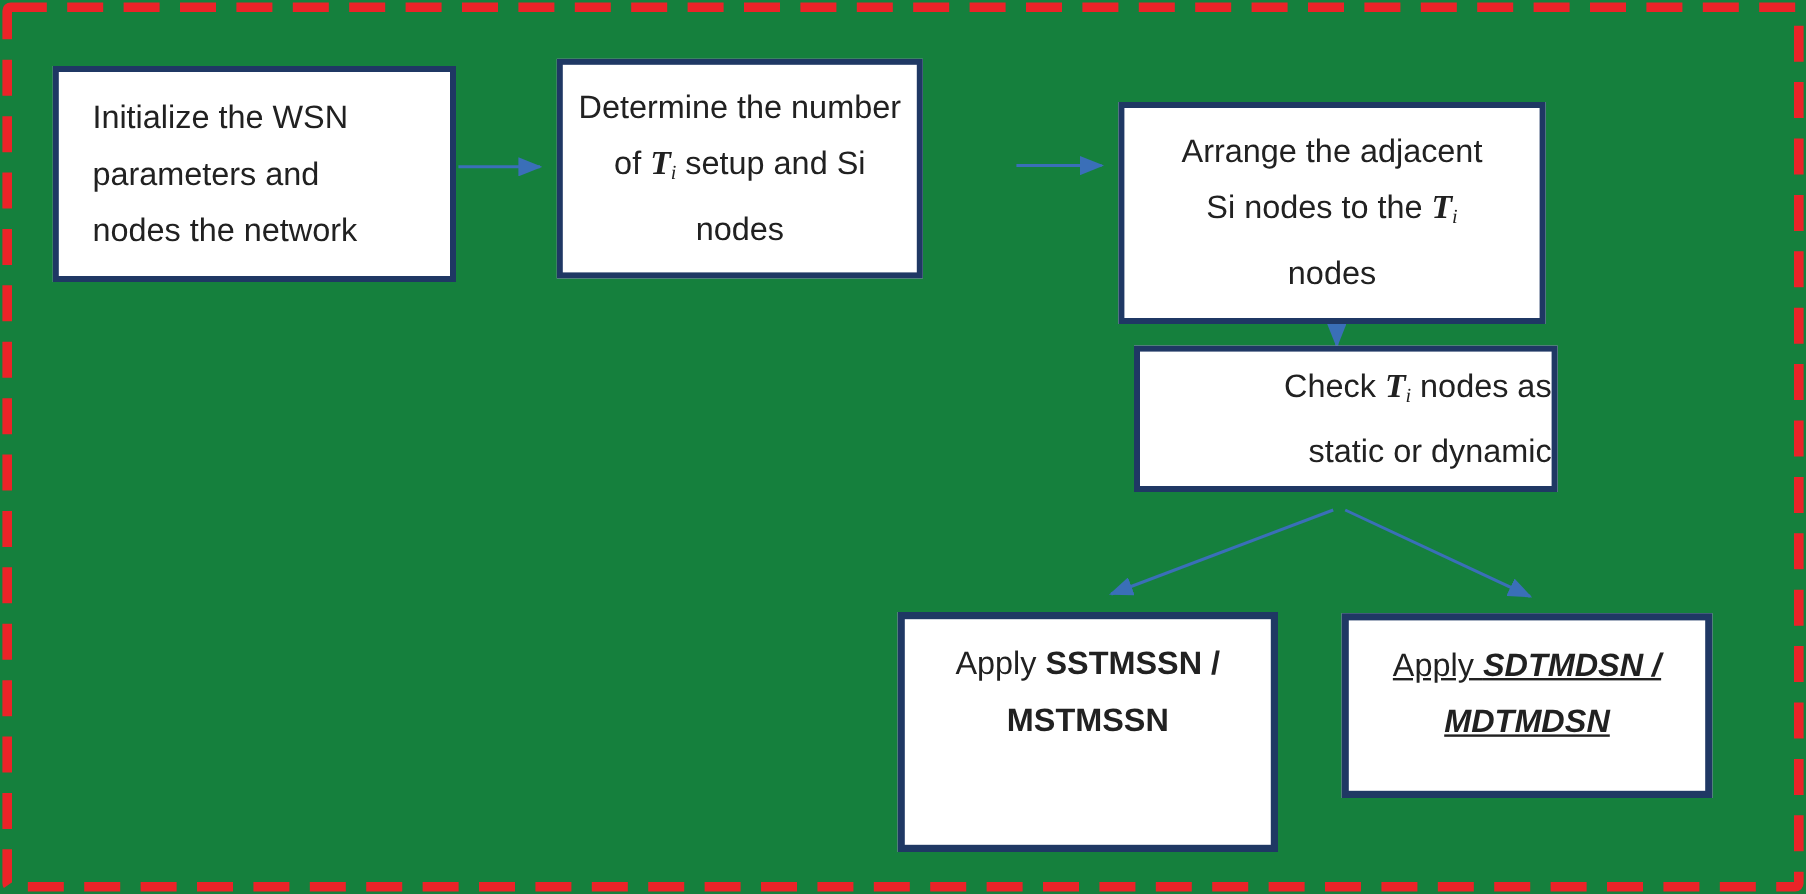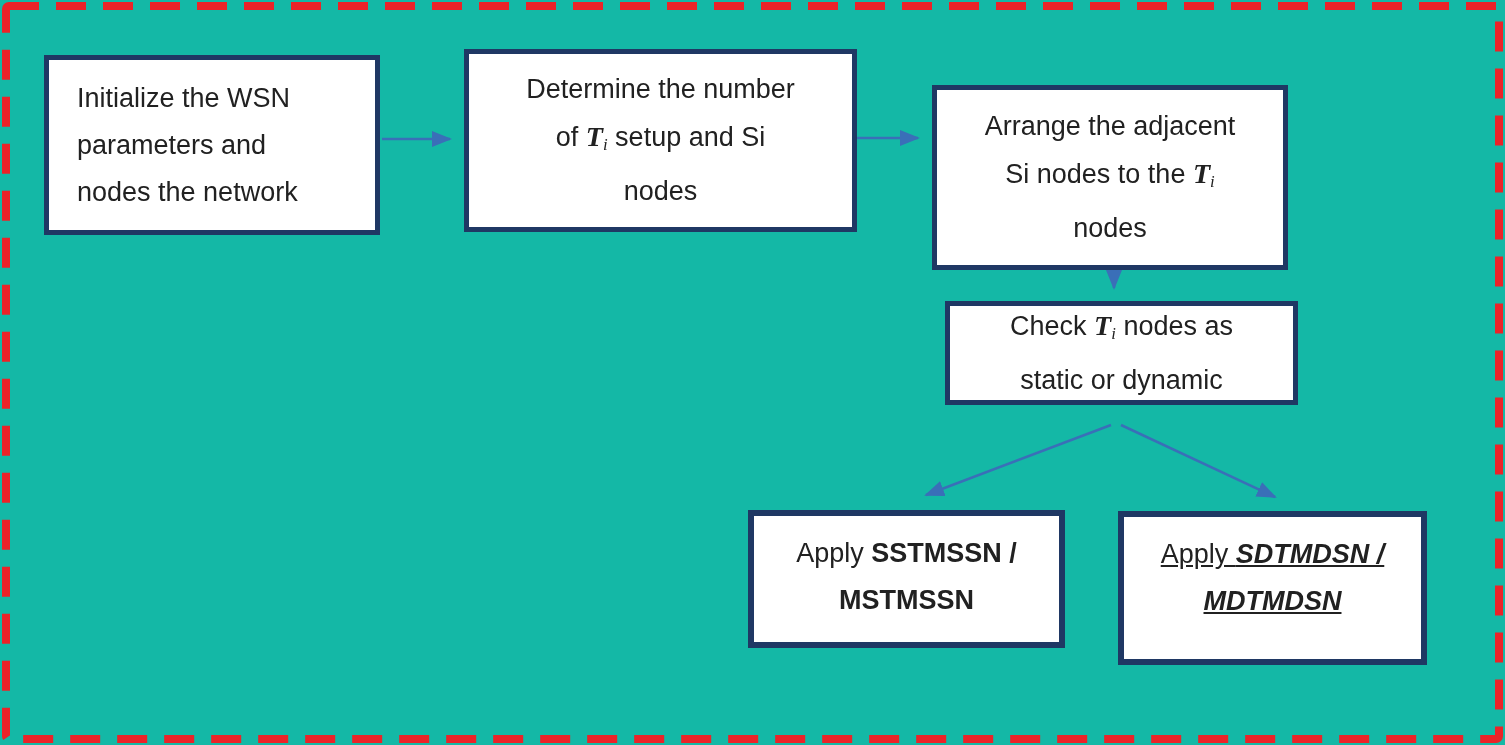--- a/index.html
+++ b/index.html
@@ -1,20 +1,20 @@
 <!DOCTYPE html>
 <html><head>
 <meta charset="utf-8">
 <style>
   html, body { margin: 0; padding: 0; background: #ffffff; }
   .figure {
     position: relative;
     width: 1505px;
     height: 745px;
-    background: #14b8a6;
+    background: #15803d;
     font-family: "Liberation Sans", sans-serif;
     color: #212121;
     overflow: hidden;
   }
   .overlay {
     position: absolute;
     left: 0; top: 0;
     width: 1505px; height: 745px;
   }
   .flow-box {
@@ -27,24 +27,24 @@
     justify-content: center;
     font-size: 27px;
     line-height: 47px;
     text-align: center;
   }
   .flow-box .line { white-space: pre; }
   .box-init {
     left: 44px; top: 55px; width: 336px; height: 180px;
     text-align: left; padding-left: 28px;
   }
-  .box-determine { left: 464px; top: 49px; width: 393px; height: 183px; }
+  .box-determine { left: 464px; top: 49px; width: 305px; height: 183px; }
   .box-arrange   { left: 932px; top: 42px; width: 356px; height: 185px; margin-top: 43px; }
-  .box-check     { left: 945px; top: 301px; width: 353px; height: 104px; line-height: 46px; }
-  .box-apply-static  { left: 748px; top: 510px; width: 317px; height: 138px;
+  .box-check     { left: 945px; top: 288px; width: 353px; height: 122px; line-height: 46px; align-items: flex-end; }
+  .box-apply-static  { left: 748px; top: 510px; width: 317px; height: 200px;
                        justify-content: flex-start; padding-top: 14px; border-width: 6px; }
   .box-apply-dynamic { left: 1118px; top: 511px; width: 309px; height: 154px;
                        justify-content: flex-start; padding-top: 14px; border-width: 6px; text-decoration: underline; }
   .t-math {
     font-family: "Liberation Serif", serif;
     font-weight: bold;
     font-style: italic;
     font-size: 1.04em;
   }
   .t-sub {

